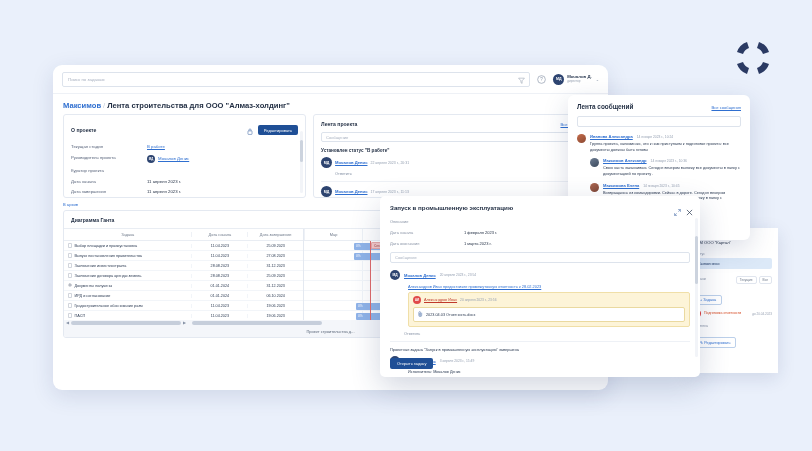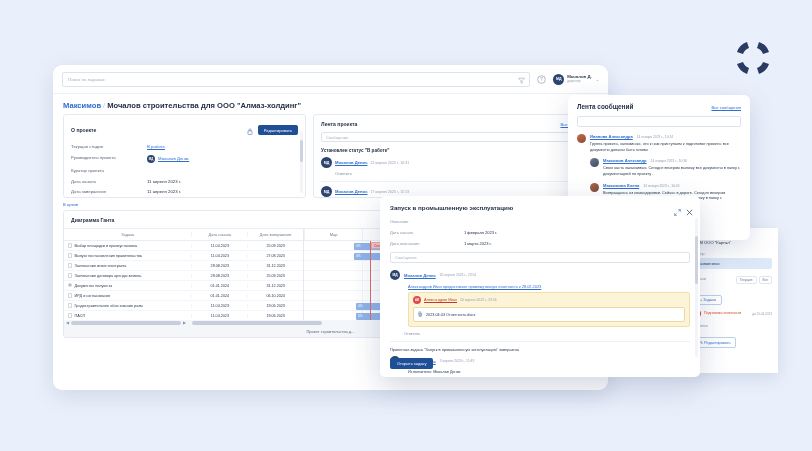--- a/index.html
+++ b/index.html
@@ -239,21 +239,21 @@
         <div class="avatar">МД</div>
         <div>
           <div class="user-name">Мочалов Д.</div>
           <div class="user-role">директор</div>
         </div>
         <span class="caret">⌄</span>
       </div>
     </div>
 
     <div class="breadcrumb">
-      <span class="bc-link">Максимов</span><span class="bc-sep">/</span><span class="bc-cur">Мочалов строительства для ООО "Алмаз-холдинг"</span>
+      <span class="bc-link">Максимов</span><span class="bc-sep">/</span><span class="bc-cur">Лента строительства для ООО "Алмаз-холдинг"</span>
     </div>
 
     <div class="cards-row">
 
       <div class="card card-about">
         <div class="card-head">
           <div class="card-title">О проекте</div>
           <div class="head-right">
             <span>
               <svg width="6" height="7" viewBox="0 0 10 12">

